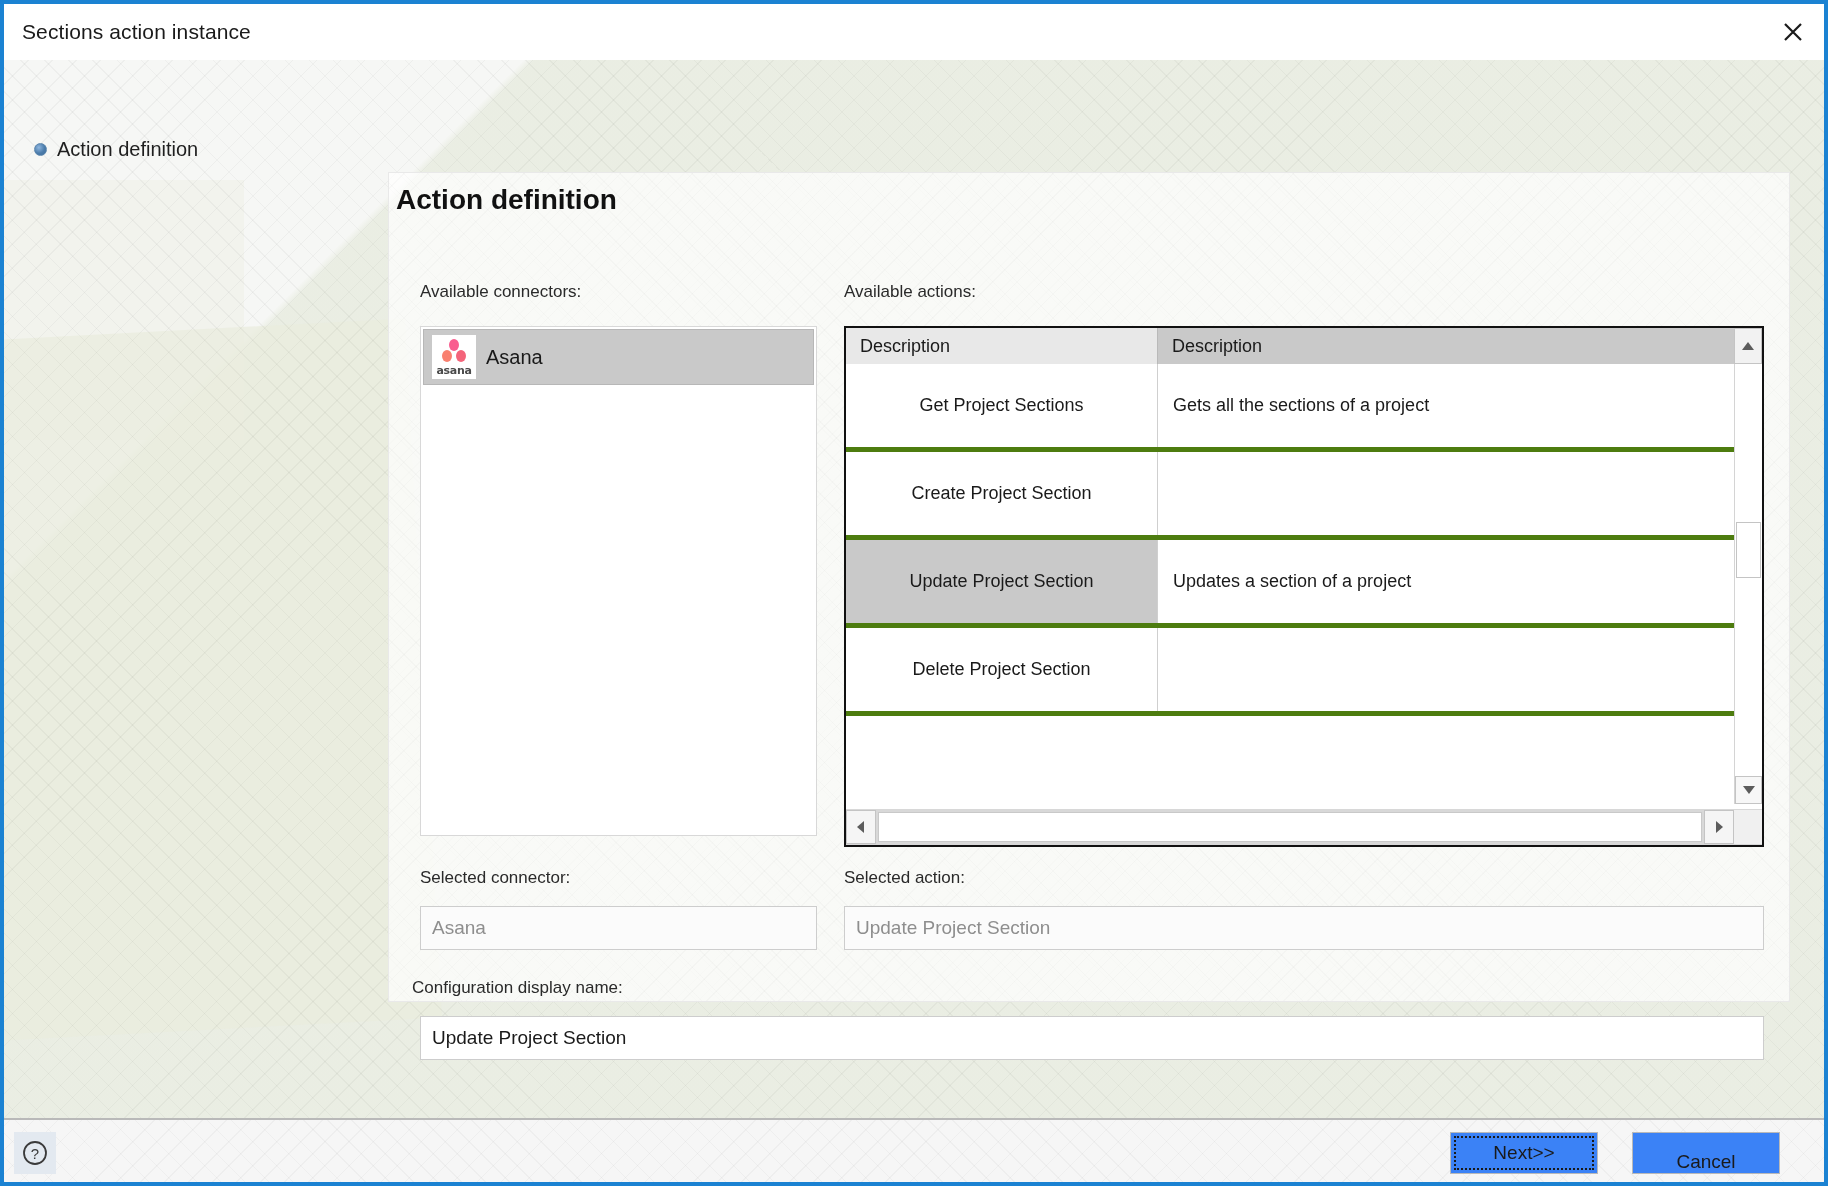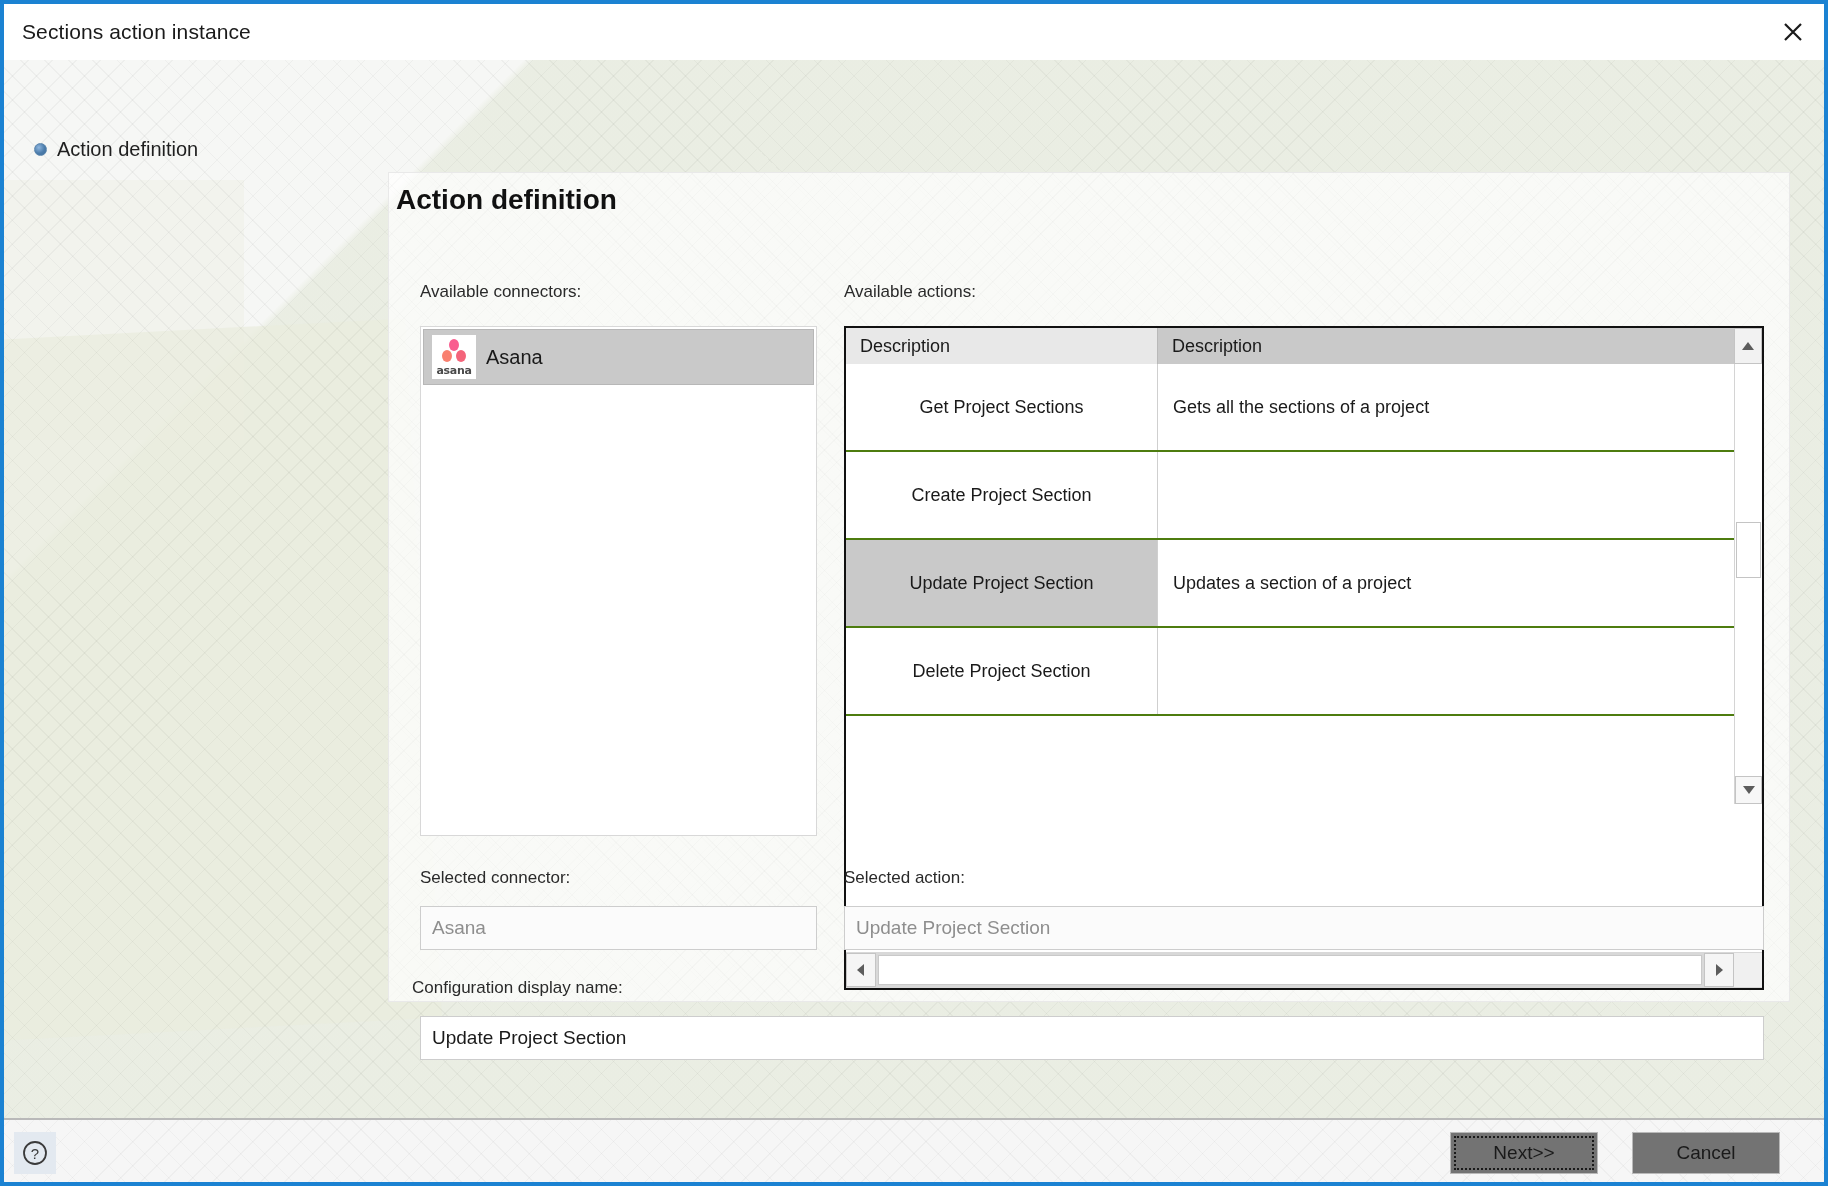--- a/index.html
+++ b/index.html
@@ -166,21 +166,21 @@
     color: #4a4a4a;
     letter-spacing: -.3px;
     font-family: "DejaVu Sans", sans-serif;
   }
   .conn-name { font-size: 20px; color: #1a1a1a; }
 
   
   .actions-box {
     position: absolute;
     left: 840px; top: 266px;
-    width: 920px; height: 664px;
+    width: 920px; height: 521px;
     background: #ffffff;
     border: 2px solid #111111;
     overflow: hidden;
   }
   .grid-head {
     display: flex;
     height: 36px;
     background: #c9c9c9;
   }
   .grid-head .hc {
@@ -208,21 +208,21 @@
   }
 
   .grid-body {
     position: relative;
     height: 440px;
   }
   .grid-rows { position: absolute; left: 0; top: 0; right: 28px; bottom: 0; }
   .grow {
     display: flex;
     height: 88px;
-    border-bottom: 2px solid #4d7c0f;
+    border-bottom: 5px solid #4d7c0f;
     cursor: pointer;
   }
   .grow .c1 {
     width: 312px;
     border-right: 1px solid #cfcfcf;
     display: flex; align-items: center; justify-content: center;
     font-size: 18px;
     color: #1a1a1a;
   }
   .grow .c2 {
@@ -317,23 +317,23 @@
   .help-btn {
     position: absolute; left: 10px; top: 12px;
     width: 42px; height: 42px;
     background: #e3e9f0;
     display: flex; align-items: center; justify-content: center;
     cursor: pointer;
   }
   .btn {
     position: absolute; top: 12px;
     height: 42px;
-    background: #737373;
+    background: #3b82f6;
     border: 1px solid #b9b9b9;
-    display: flex; align-items: center; justify-content: center;
+    display: flex; align-items: flex-end; justify-content: center;
     font-size: 19px;
     color: #1a1a1a;
     cursor: pointer;
   }
   .btn.primary-focus { padding: 3px; }
   .btn.primary-focus .inner {
     width: 100%; height: 100%;
     border: 2px dotted #1a1a1a;
     display: flex; align-items: center; justify-content: center;
   }

